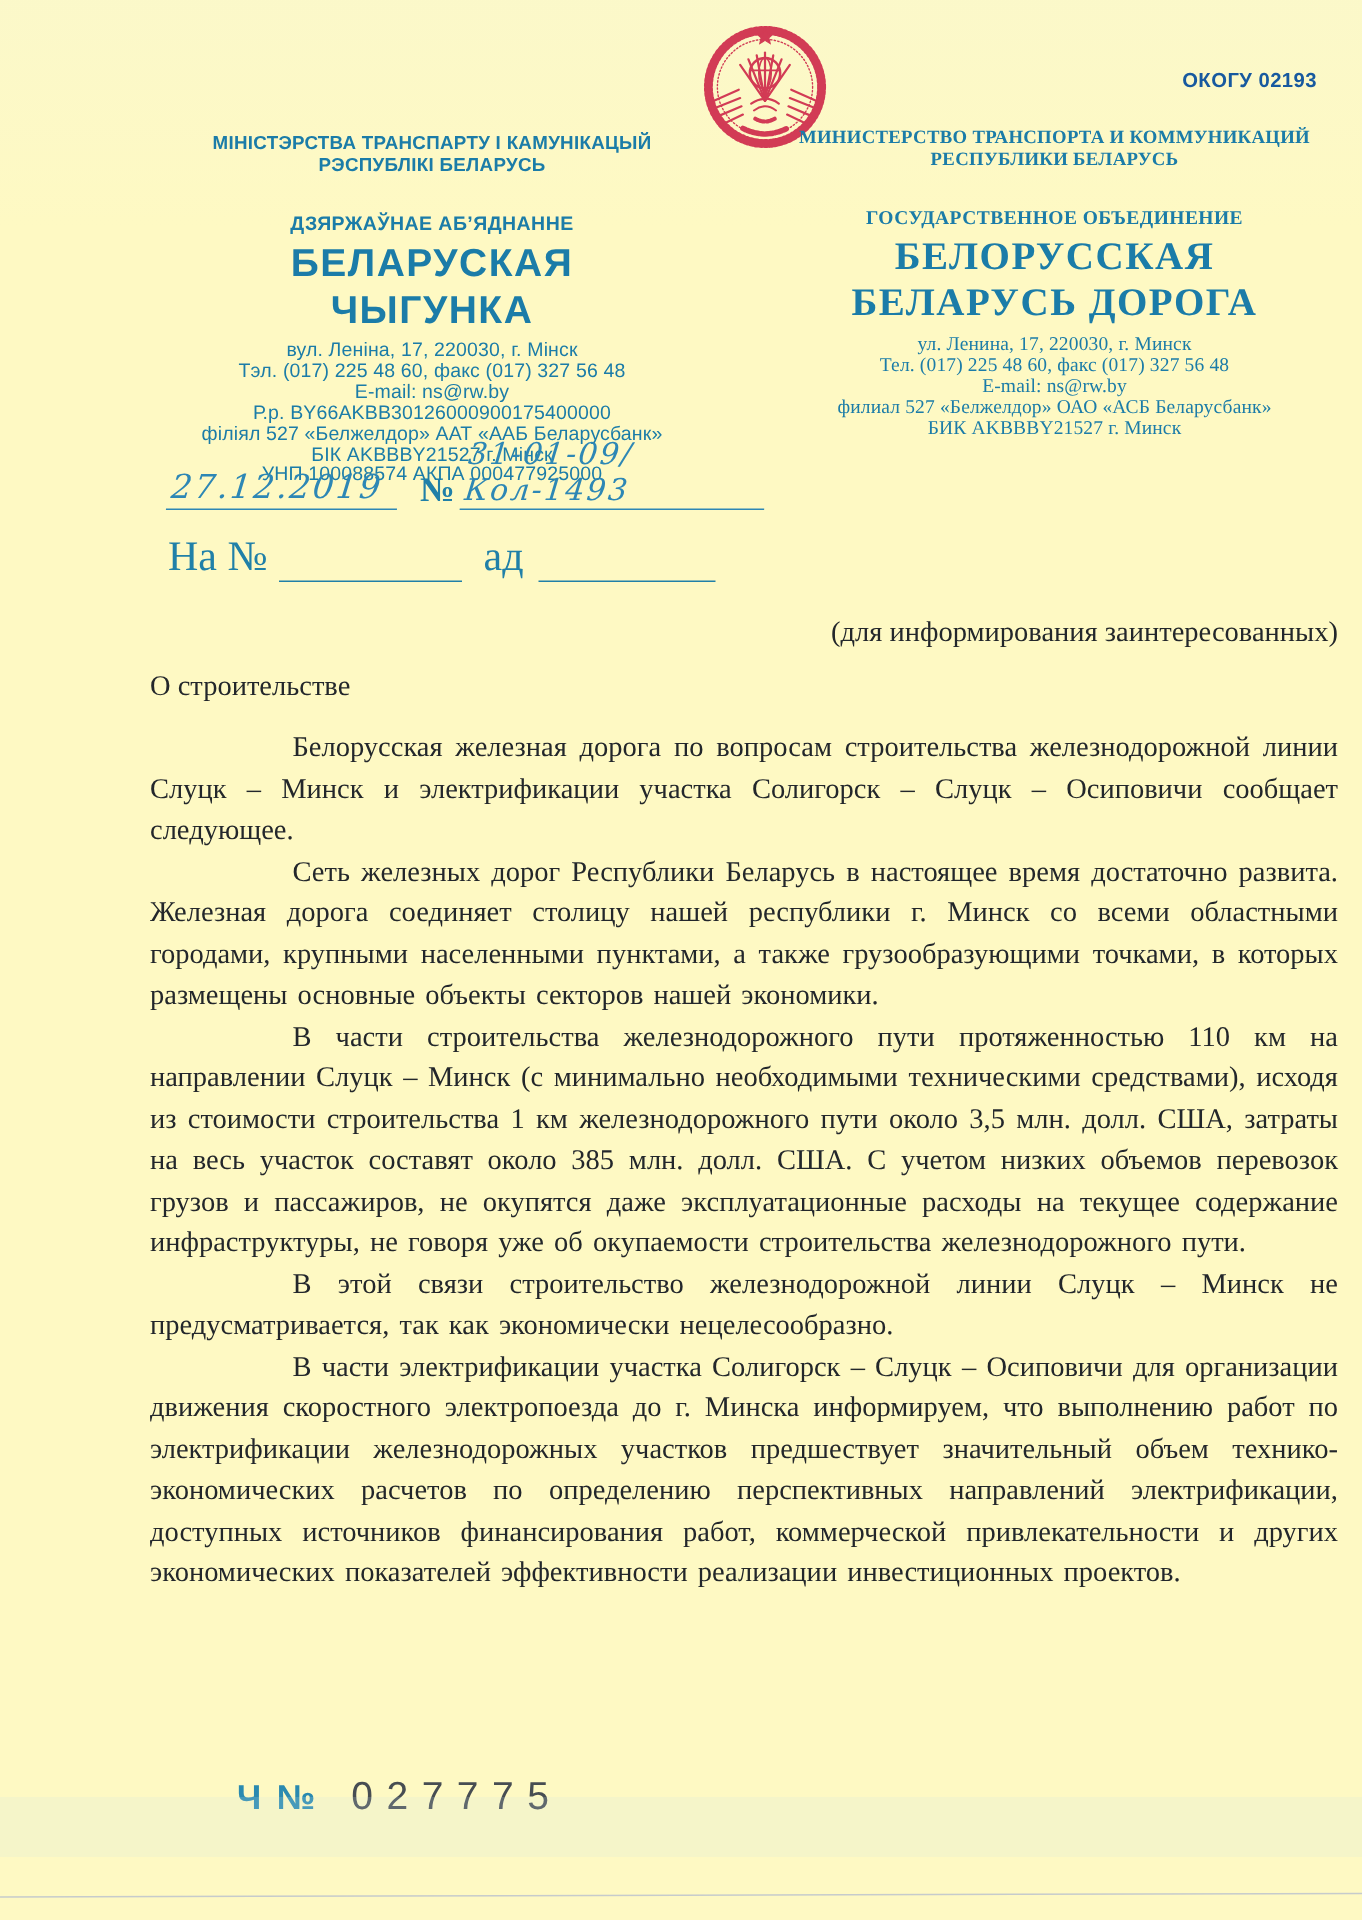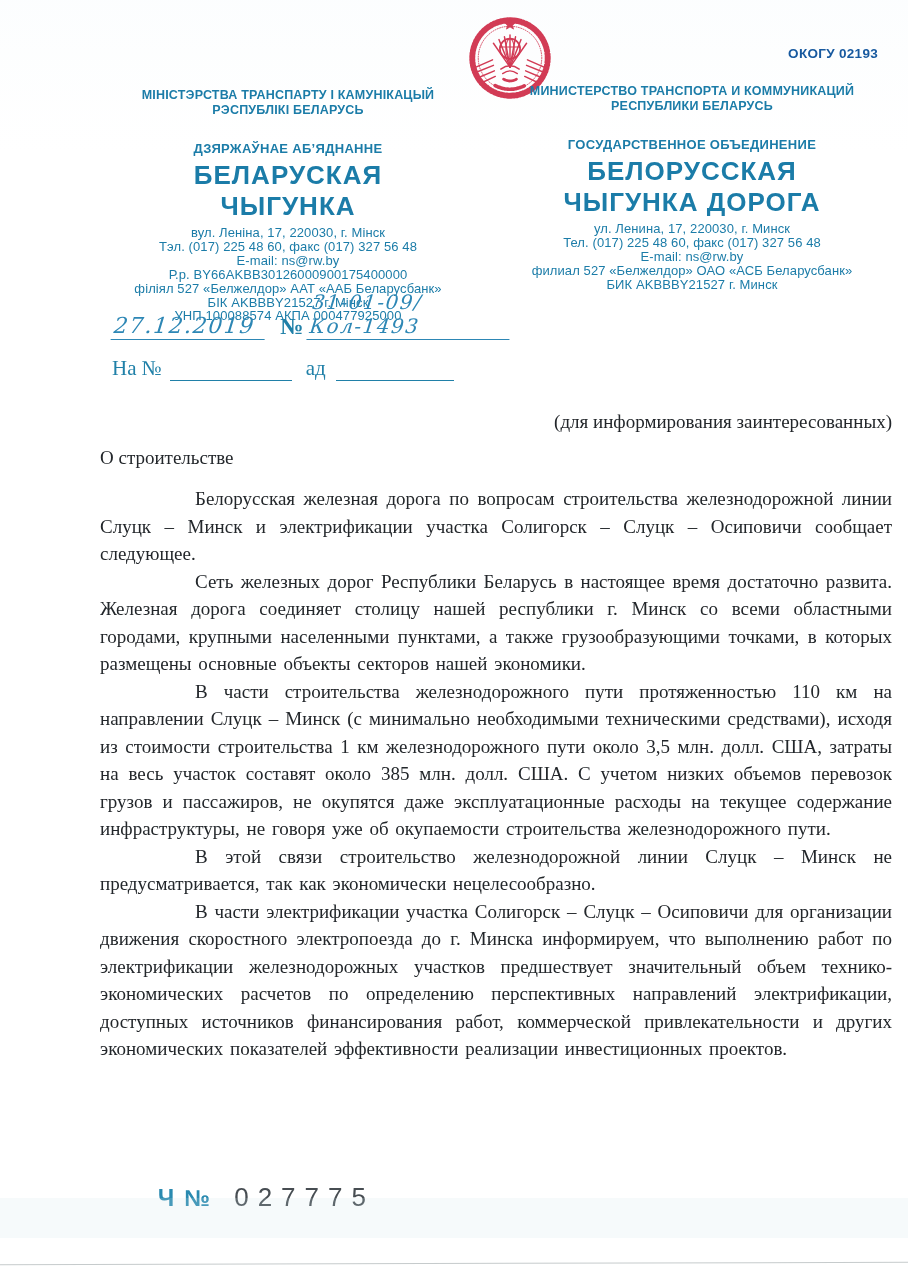--- a/index.html
+++ b/index.html
@@ -1,51 +1,51 @@
 <!DOCTYPE html>
 <html><head>
 <meta charset="utf-8">
 <style>
   html,body{margin:0;padding:0;background:#9a9a9a;}
   .page{
     position:relative;
     width:908px;height:1280px;
     margin:0 auto;
-    background:#ffffff;
+    background:#fef9c3;
     overflow:hidden;
     font-family:"Liberation Sans",sans-serif;
   }
   
   .okogu{
     position:absolute;top:46px;right:30px;
     font-family:"Liberation Sans",sans-serif;
     font-weight:bold;font-size:13.5px;color:#17599f;letter-spacing:.3px;
   }
   .emblem{position:absolute;left:460px;top:12px;width:100px;height:92px;}
   .lh-col{position:absolute;text-align:center;color:#1b7ca8;}
   .lh-left{left:118px;top:88px;width:340px;}
-  .lh-right{left:516px;top:84px;width:352px;}
+  .lh-right{left:527px;top:84px;width:352px;font-family:Liberation Serif, serif;}
   .lh-ministry{font-weight:bold;font-size:12.5px;line-height:15px;letter-spacing:.2px;}
   .lh-orgtype{font-weight:bold;font-size:13px;line-height:18px;margin-top:22px;letter-spacing:.3px;}
   .lh-bigname{font-weight:bold;font-size:26px;line-height:28px;letter-spacing:1px;margin-top:3px;}
   .lh-addr{font-size:13px;line-height:13.9px;margin-top:6px;letter-spacing:.1px;}
   .lh-addr div{white-space:nowrap;}
   
   .ref{position:absolute;left:112px;top:290px;width:400px;color:#2080a8;}
   .ref-line1{display:flex;align-items:flex-end;font-family:"Liberation Serif",serif;}
   .hand{
     font-family:"DejaVu Serif",serif;font-style:italic;
     color:#2d87b5;font-size:22px;letter-spacing:1.5px;
     transform:skewX(-6deg);display:inline-block;
   }
   .u{border-bottom:1.6px solid #2d87b5;}
   .date-blank{min-width:148px;text-align:left;padding:0 4px 1px 2px;}
   .num-sign{font-family:"Liberation Serif",serif;font-size:23px;color:#2080a8;margin:0 6px 0 14px;font-weight:bold;}
   .num-blank{min-width:168px;padding:0 2px 1px 2px;font-size:20px;}
-  .ref-line2{margin-top:16px;font-family:"Liberation Serif",serif;font-size:21px;color:#2080a8;display:flex;align-items:flex-end;}
+  .ref-line2{margin-top:16px;font-family:"Liberation Serif",serif;font-size:28px;color:#2080a8;display:flex;align-items:flex-end;}
   .blank-rule{display:inline-block;border-bottom:1.6px solid #2080a8;height:20px;}
   .blank-1{width:122px;margin-left:8px;}
   .blank-2{width:118px;margin-left:10px;}
   .ad-label{margin-left:14px;}
   
   .body-text{
     position:absolute;left:100px;top:408px;width:792px;
     font-family:"Liberation Serif",serif;font-size:19px;line-height:27.5px;
     color:#23272b;
   }
@@ -135,21 +135,21 @@
       <div>БІК  AKBBBY21527  г. Мінск</div>
       <div>УНП 100088574    АКПА 000477925000</div>
     </div>
   </div>
 
   <div class="lh-col lh-right">
     <div class="lh-ministry">МИНИСТЕРСТВО ТРАНСПОРТА И КОММУНИКАЦИЙ</div>
     <div class="lh-ministry">РЕСПУБЛИКИ БЕЛАРУСЬ</div>
     <div class="lh-orgtype">ГОСУДАРСТВЕННОЕ ОБЪЕДИНЕНИЕ</div>
     <div class="lh-bigname">БЕЛОРУССКАЯ</div>
-    <div class="lh-bigname">ЧЫГУНКА ДОРОГА</div>
+    <div class="lh-bigname">БЕЛАРУСЬ ДОРОГА</div>
     <div class="lh-addr">
       <div>ул. Ленина, 17, 220030, г. Минск</div>
       <div>Тел. (017) 225 48 60, факс (017) 327 56 48</div>
       <div>E-mail: ns@rw.by</div>
       <div>филиал 527 «Белжелдор» ОАО «АСБ Беларусбанк»</div>
       <div>БИК  AKBBBY21527  г. Минск</div>
     </div>
   </div>
 
   <div class="ref">

